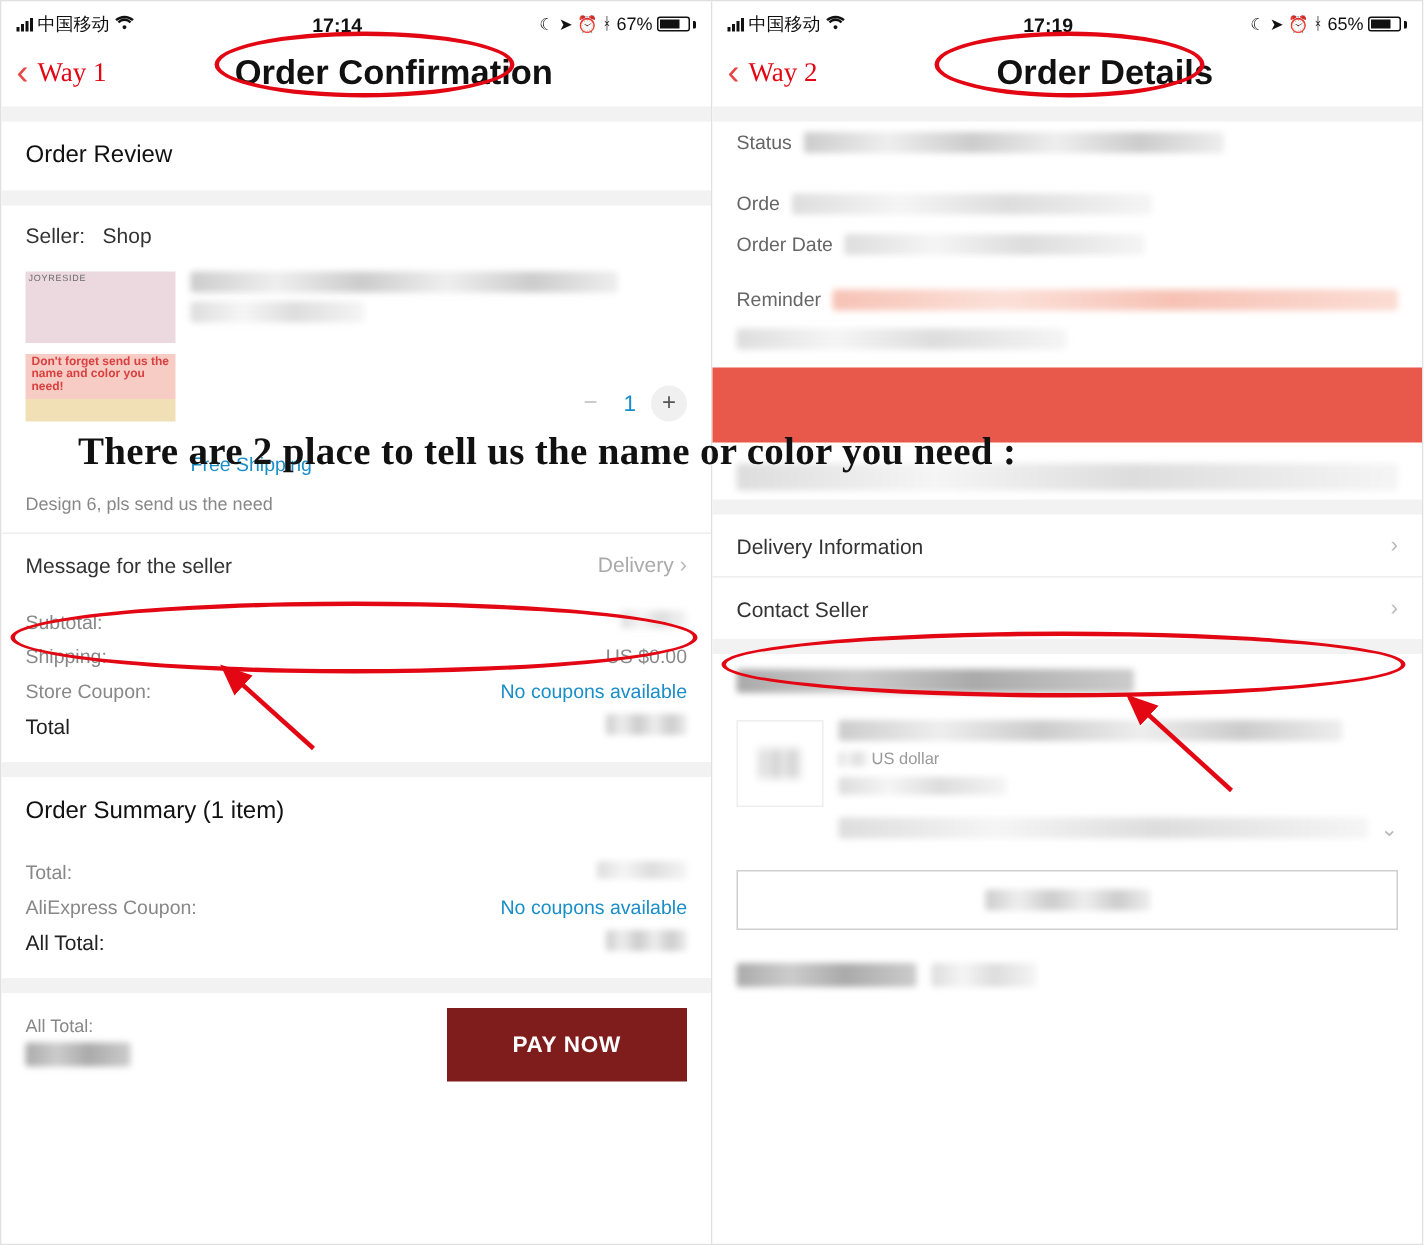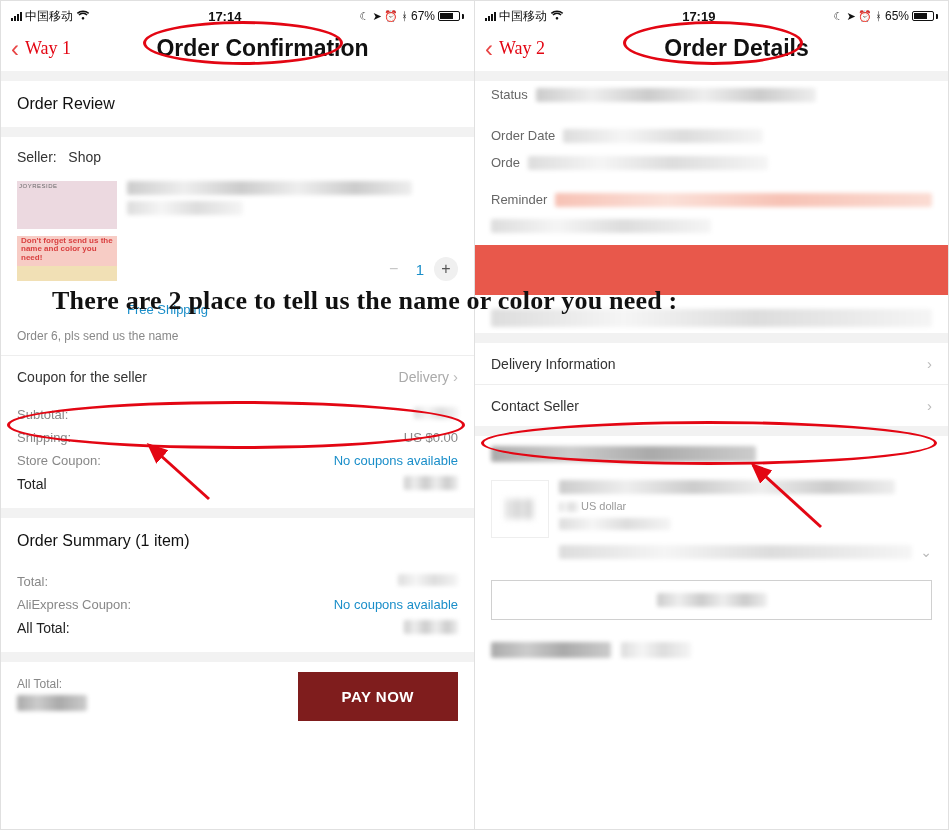--- a/index.html
+++ b/index.html
@@ -148,25 +148,25 @@
         <div class="blur-line bg-g2" style="width:35%;"></div>
         <div class="ship">Free Shipping</div>
       </div>
       <div class="qty-row">
         <span class="qty-btn minus">−</span>
         <span class="qty-val">1</span>
         <span class="qty-btn">+</span>
       </div>
     </div>
 
-    <div class="note">Order 6, pls send us the name</div>
+    <div class="note">Design 6, pls send us the need</div>
     <div class="thin-div"></div>
 
     <div class="row" style="position:relative;">
-      <span>Coupon for the seller</span>
+      <span>Message for the seller</span>
       <span><span class="opt">Delivery</span> <span class="chev">›</span></span>
     </div>
 
     <div class="sumtable">
       <div class="sumrow">
           <span>Subtotal:</span>
           <span class="blur-line bg-g2" style="width:44px;height:12px;margin:0;"></span>
         </div>
       <div class="sumrow">
           <span>Shipping:</span>
@@ -260,26 +260,26 @@
     </div>
 
     <div class="divider"></div>
 
     <div class="kvrow">
         <span>Status</span>
         <span class="blur-line bg-g" style="width:280px;height:14px;margin:0 0 0 4px;"></span>
       </div>
     <div style="height:14px;"></div>
     <div class="kvrow">
+        <span>Orde</span>
+        <span class="blur-line bg-g2" style="width:240px;height:14px;margin:0 0 0 4px;"></span>
+      </div>
+    <div class="kvrow">
         <span>Order Date</span>
         <span class="blur-line bg-g2" style="width:200px;height:14px;margin:0 0 0 4px;"></span>
-      </div>
-    <div class="kvrow">
-        <span>Orde</span>
-        <span class="blur-line bg-g2" style="width:240px;height:14px;margin:0 0 0 4px;"></span>
       </div>
     <div style="height:10px;"></div>
     <div class="kvrow">
         <span>Reminder</span>
         <span class="blur-line bg-pink" style="flex:1;height:14px;margin:0 0 0 4px;"></span>
       </div>
     <div class="kvrow">
         <span class="blur-line bg-g2" style="width:220px;height:14px;margin:0;"></span>
       </div>
 

